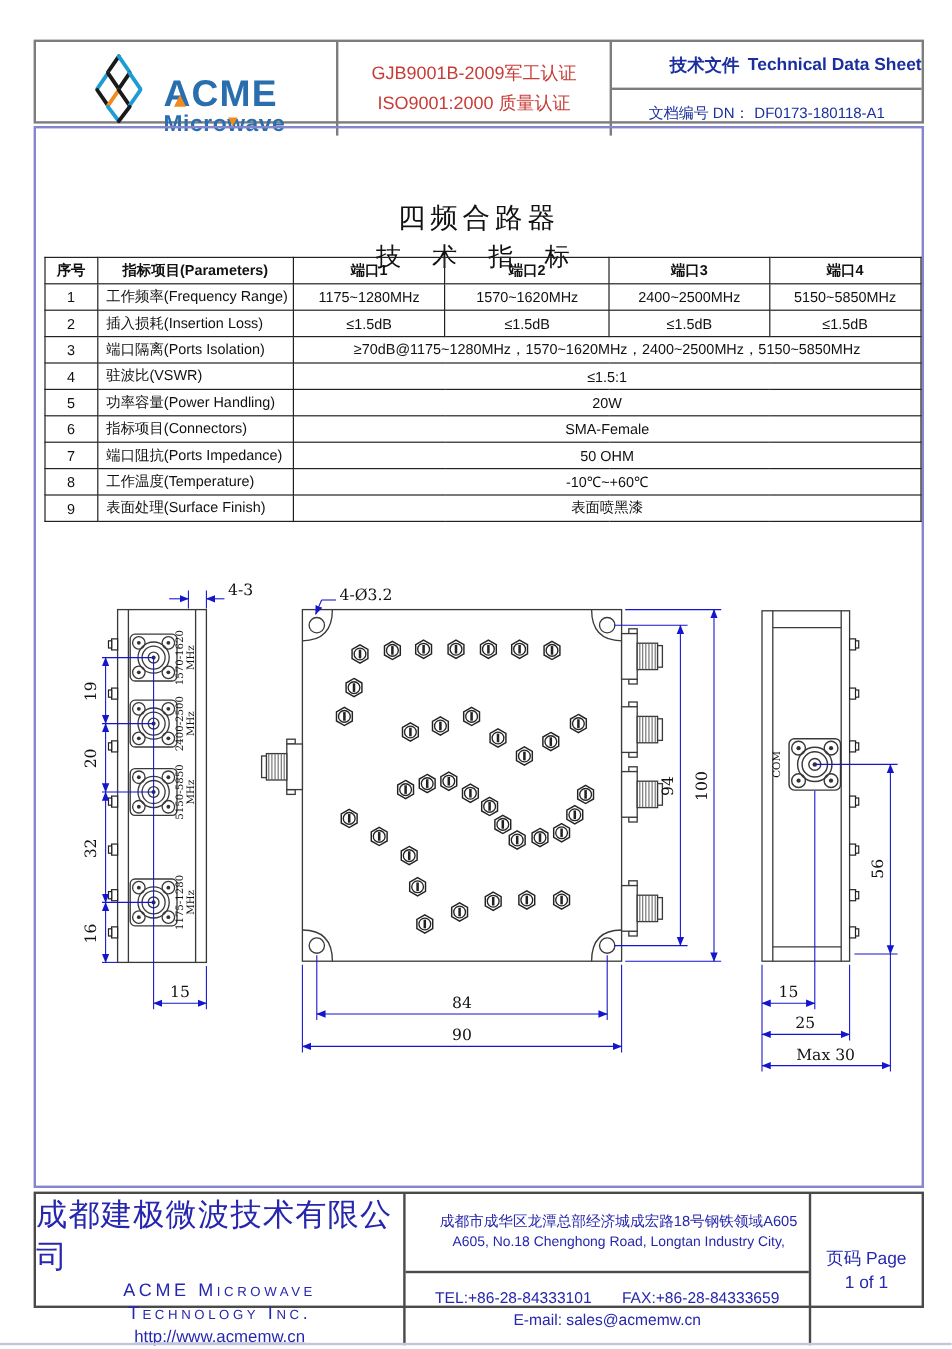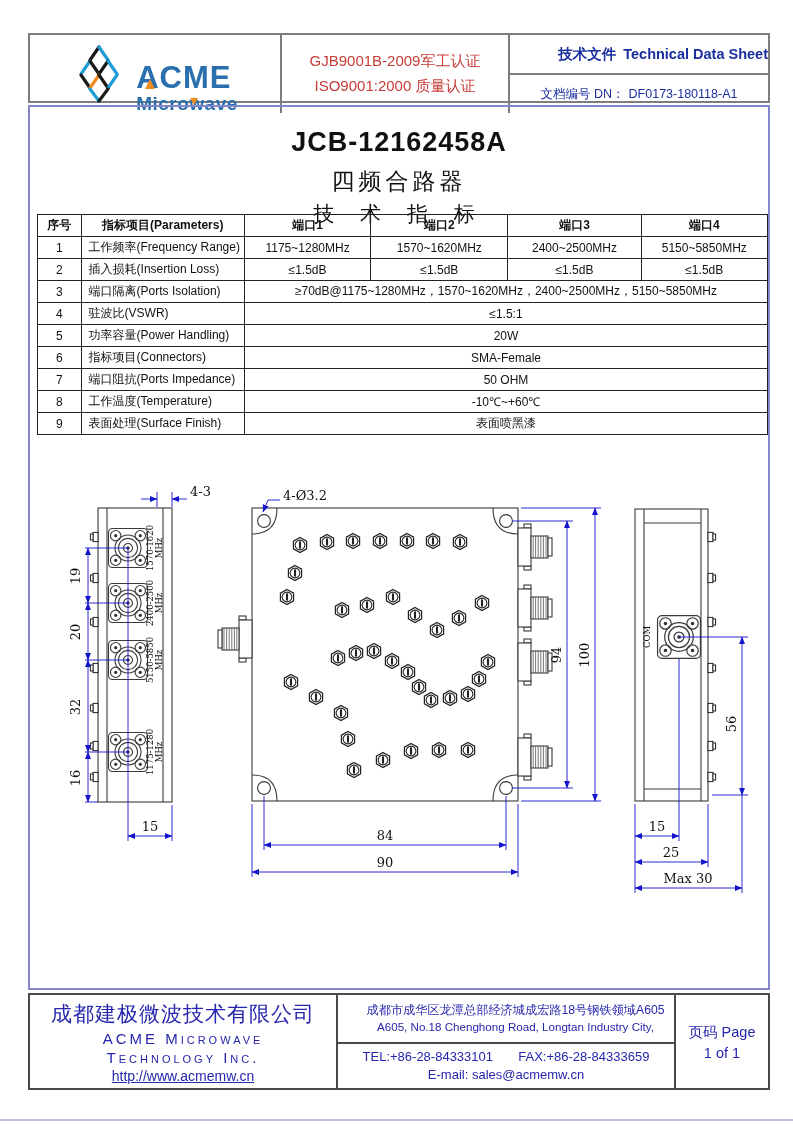--- a/index.html
+++ b/index.html
@@ -37,21 +37,21 @@
   #spec{left:7px;top:107px;border-collapse:collapse;table-layout:fixed;}
   #spec th,#spec td{border:1px solid #222;font-size:12px;height:21px;padding:0 4px;
                     text-align:center;overflow:hidden;white-space:nowrap;}
   #spec th{font-weight:bold;}
   #spec td.param{text-align:left;padding-left:7px;}
 
   
   #ftr{left:28px;top:993px;width:738px;height:93px;border:2px solid #4a4a4a;
        display:grid;grid-template-columns:306px 340px 1fr;color:#2626ae;}
   #ftr-left{display:flex;flex-direction:column;align-items:center;justify-content:center;gap:2px;}
-  .co-cn{font-size:21px;letter-spacing:1px;}
+  .co-cn{font-size:26px;letter-spacing:1px;}
   .co-en{font-size:15px;font-variant:small-caps;letter-spacing:3px;font-weight:500;}
   .co-web{font-size:14px;text-decoration:underline;}
   #ftr-mid{border-left:2px solid #4a4a4a;border-right:2px solid #4a4a4a;display:flex;flex-direction:column;}
   #ftr-addr{flex:1.05;display:flex;flex-direction:column;align-items:center;justify-content:center;
             font-size:11.6px;line-height:1.3;padding-left:19px;}
   #ftr-contact{flex:1;border-top:2px solid #4a4a4a;display:flex;flex-direction:column;
                align-items:center;justify-content:center;font-size:13px;gap:3px;}
   .email-u{}
   #ftr-page{display:flex;flex-direction:column;align-items:center;justify-content:center;
             font-size:14.5px;gap:3px;}
@@ -106,21 +106,20 @@
       <span>Technical Data Sheet</span>
     </div>
     <div id="doc-no">
       <span>文档编号 DN：</span>
       <span>DF0173-180118-A1</span>
     </div>
   </div>
 </div>
 
 <div id="main" class="abs">
-  <div class="abs title-model">JCB-12162458A</div>
   <div class="abs title-product">四频合路器</div>
   <div class="abs title-section">技 术 指 标</div>
 
   <table id="spec" class="abs">
     <colgroup>
       <col style="width:47px">
         <col style="width:128px">
         <col style="width:133px">
       <col style="width:146px">
         <col style="width:141px">

